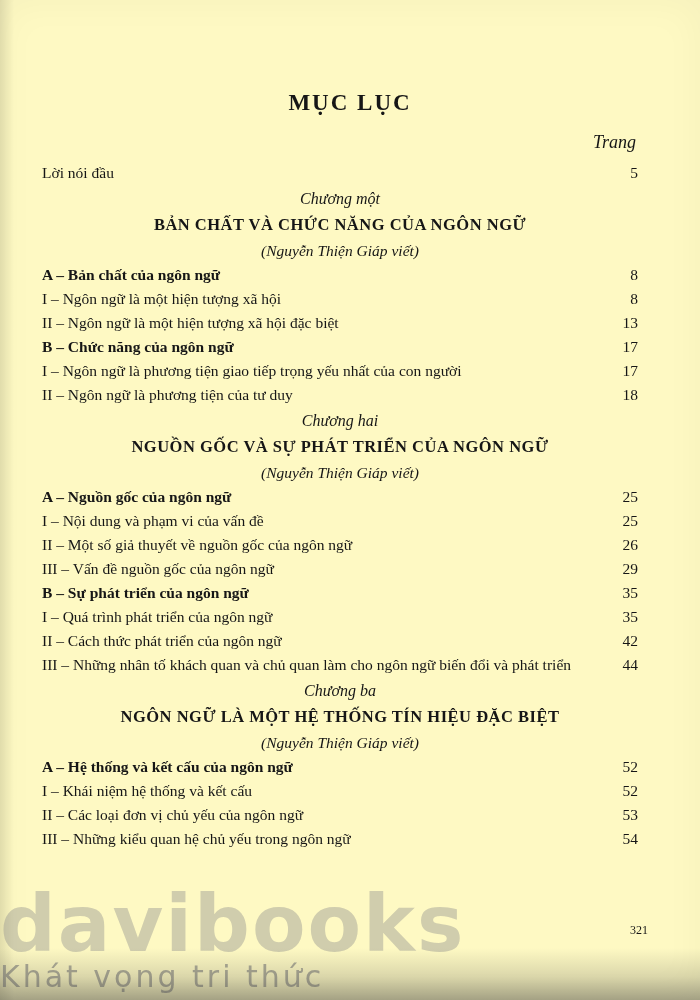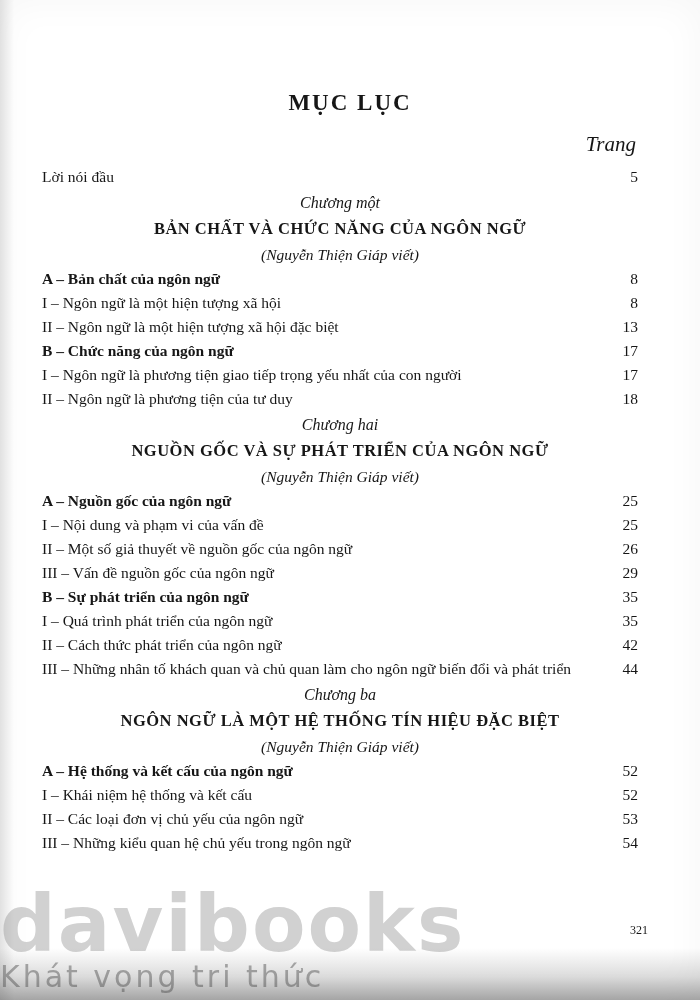--- a/index.html
+++ b/index.html
@@ -1,20 +1,20 @@
 <!DOCTYPE html>
 <html><head>
 <meta charset="utf-8">
 <style>
   html,body { margin:0; padding:0; background:#e8e8e8; }
   .page {
     position:relative;
     width:700px; height:1000px;
     margin:0 auto;
-    background:#ffffff;
+    background:#fef9c3;
     font-family:"Liberation Serif", serif;
     color:#161616;
     overflow:hidden;
     box-shadow: inset 0 0 40px rgba(0,0,0,0.04);
   }
   .scan-left {
     position:absolute; top:0; left:0; bottom:0; width:14px;
     background:linear-gradient(to right, rgba(0,0,0,0.10), rgba(0,0,0,0));
     pointer-events:none;
   }
@@ -27,21 +27,21 @@
     margin:90px 0 0 0;
     text-align:center;
     font-size:23px;
     font-weight:bold;
     letter-spacing:2px;
   }
   .trang {
     margin:16px 64px 0 0;
     text-align:right;
     font-style:italic;
-    font-size:21px;
+    font-size:18px;
   }
   .toc {
     margin:8px 62px 0 42px;
   }
   .row {
     display:flex;
     justify-content:space-between;
     align-items:flex-end;
     line-height:24px;
     font-size:15.5px;

